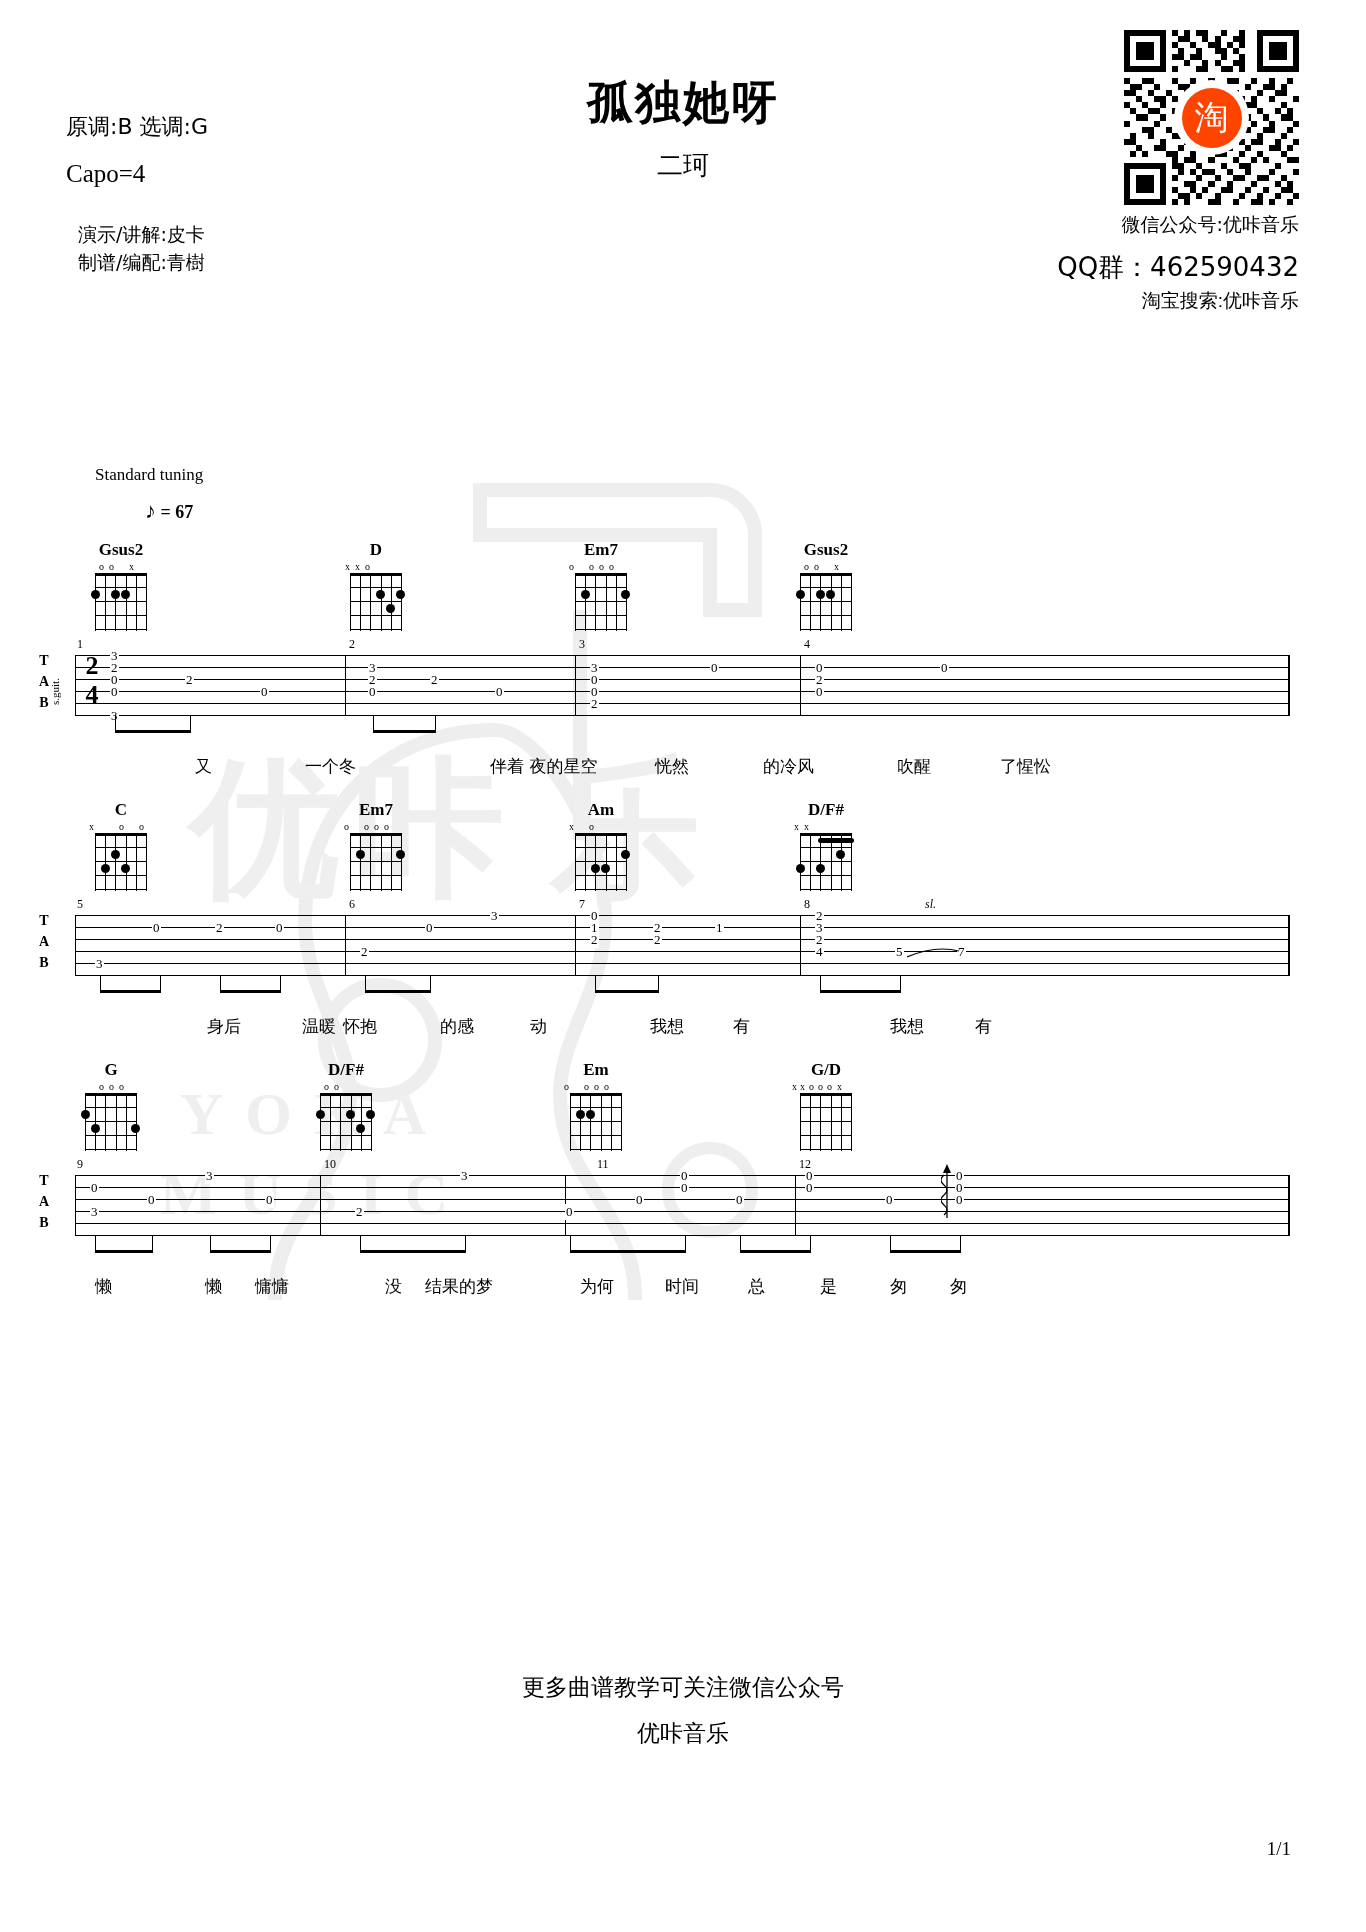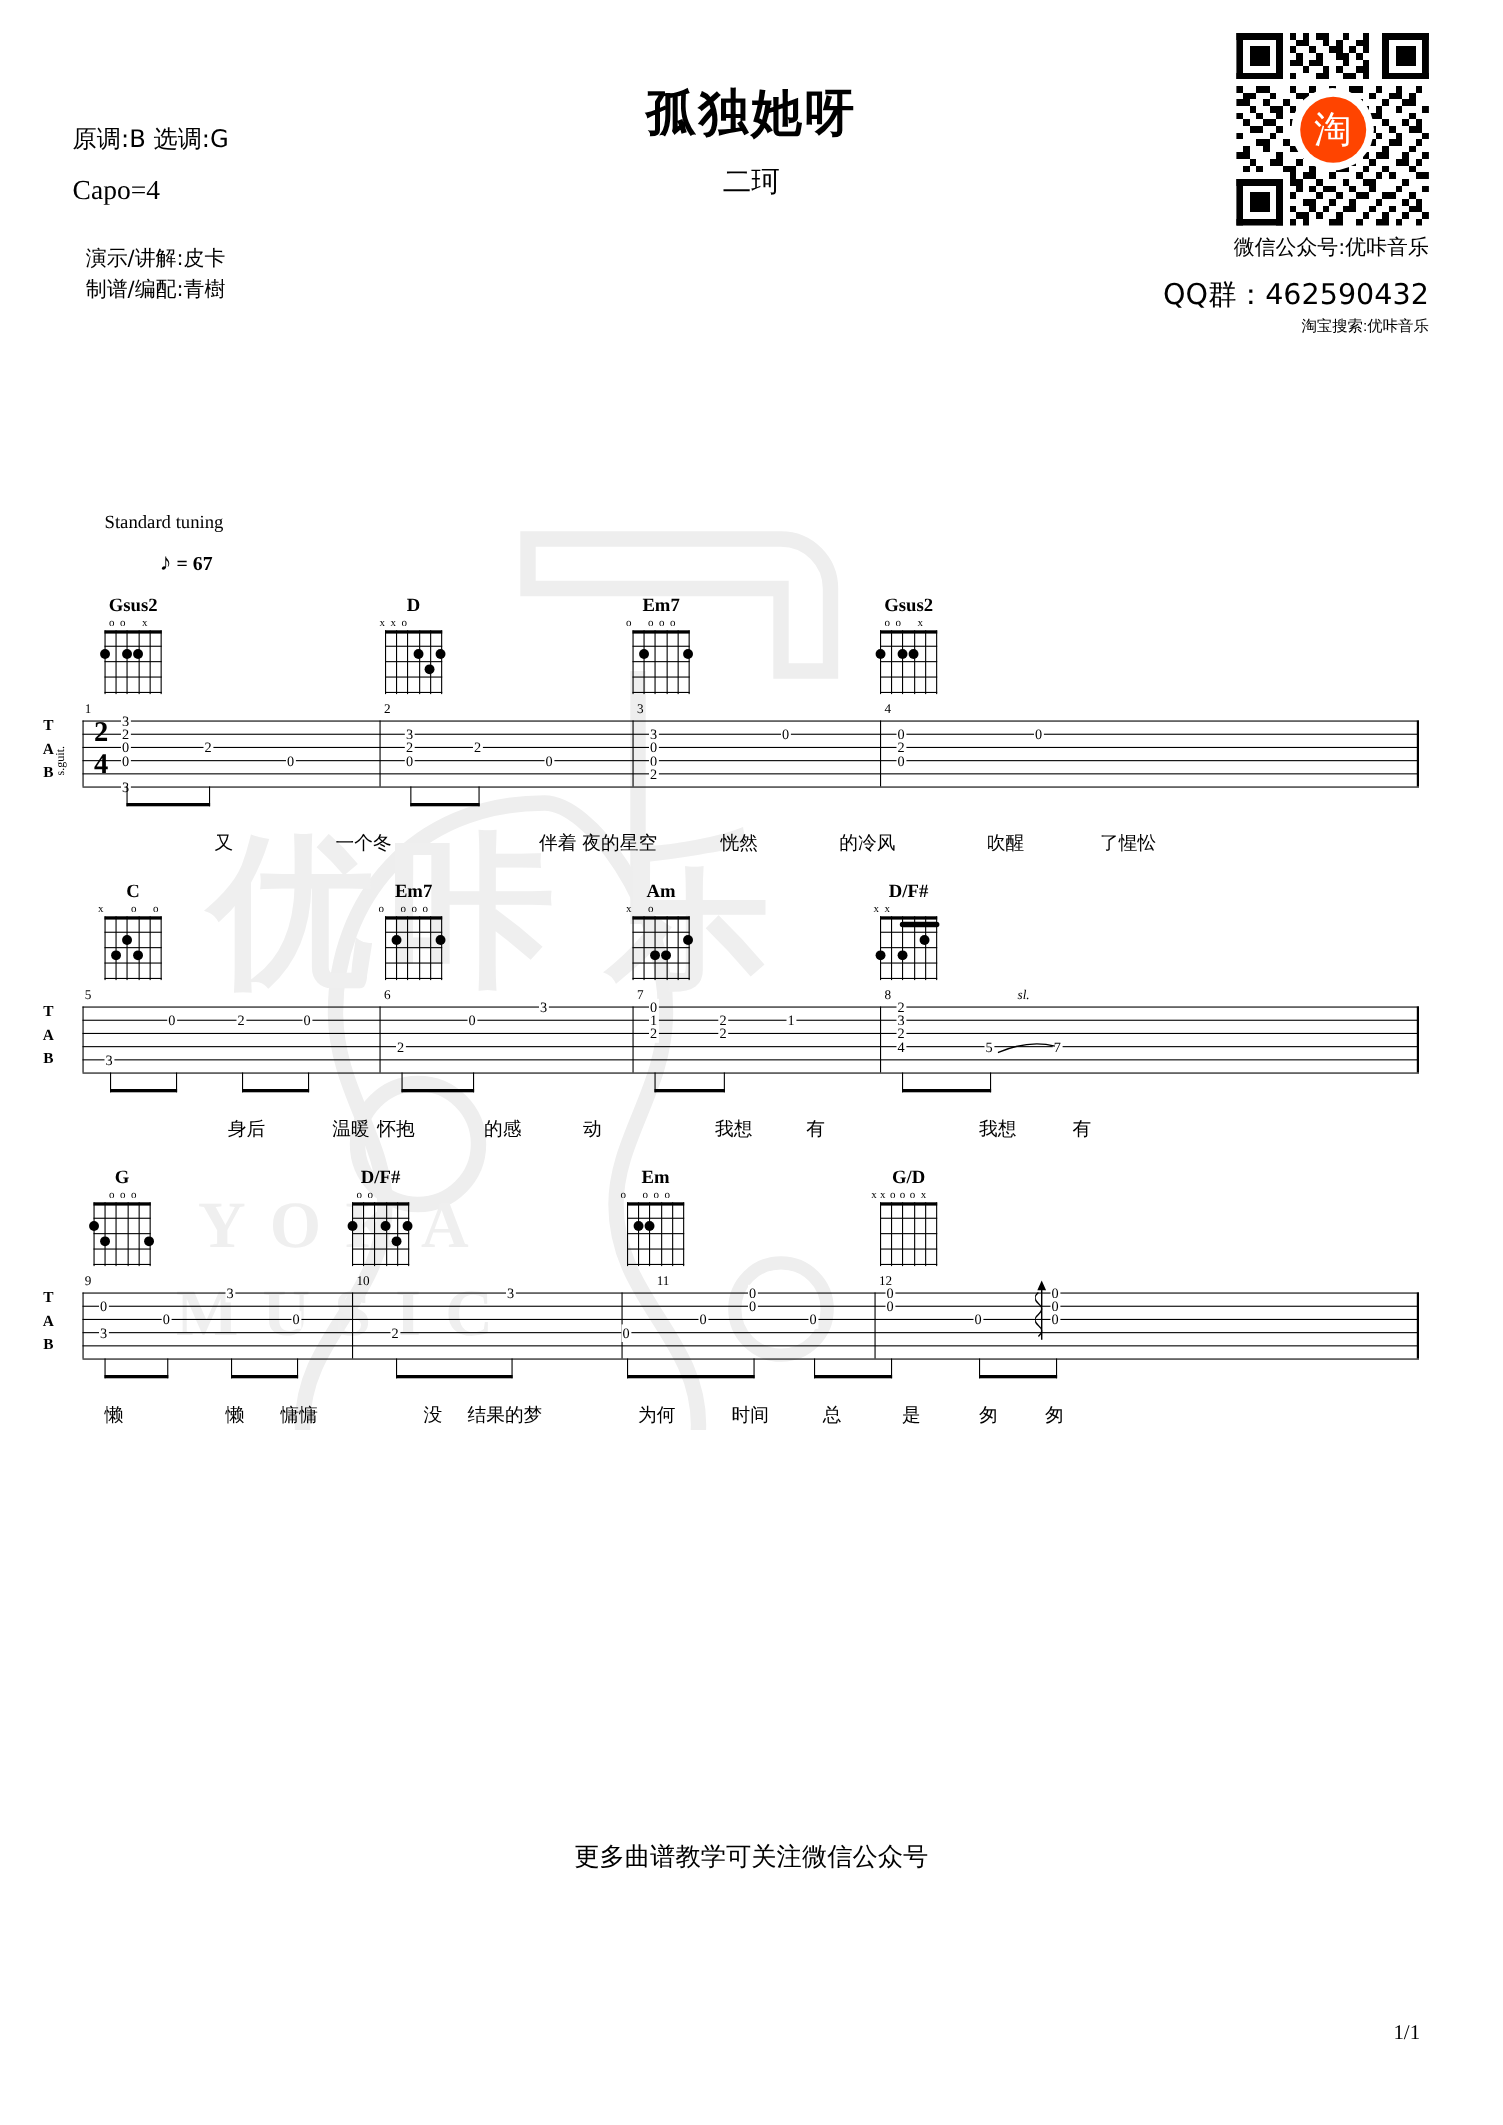--- a/index.html
+++ b/index.html
@@ -33,21 +33,21 @@
     font-size:26px;font-family:"DejaVu Sans",sans-serif;color:#000;
   }
   .keyinfo{position:absolute;left:66px;top:112px;font-size:22px;font-family:"DejaVu Sans",sans-serif;}
   .capo{position:absolute;left:66px;top:160px;font-size:25px;font-family:"Liberation Serif",serif;}
   .credit1{position:absolute;left:78px;top:222px;font-size:19px;font-family:"DejaVu Sans",sans-serif;}
   .credit2{position:absolute;left:78px;top:250px;font-size:19px;font-family:"DejaVu Sans",sans-serif;}
 
   .qr{position:absolute;right:67px;top:30px;width:175px;height:175px;}
   .wechat{position:absolute;right:67px;top:212px;font-size:19px;font-family:"DejaVu Sans",sans-serif;text-align:right;width:400px;}
   .qq{position:absolute;right:67px;top:250px;font-size:26px;font-family:"DejaVu Sans",sans-serif;text-align:right;width:400px;}
-  .taobao{position:absolute;right:67px;top:288px;font-size:14px;font-family:Liberation Sans, sans-serif;text-align:right;width:400px;}
+  .taobao{position:absolute;right:67px;top:288px;font-size:19px;font-family:Liberation Sans, sans-serif;text-align:right;width:400px;}
 
   .tuning{position:absolute;left:95px;top:465px;font-size:17px;font-family:"Liberation Serif",serif;font-style:normal;}
   .tempo{position:absolute;left:145px;top:498px;font-size:18px;font-weight:bold;font-family:"Liberation Serif",serif;}
   .tempo .note{font-size:22px;}
 
   
   .system{position:absolute;left:0;width:1366px;}
   .tabbox{position:absolute;left:75px;width:1215px;height:75px;}
   .tabbox .ln{position:absolute;left:0;width:1215px;height:1px;background:#000;}
   .tabbox .vbar{position:absolute;width:1px;background:#000;top:0;height:60px;}
@@ -847,15 +847,16 @@
     <div class="lyric" style="left:425px;top:215px;">结果的梦</div>
     <div class="lyric" style="left:580px;top:215px;">为何</div>
     <div class="lyric" style="left:665px;top:215px;">时间</div>
     <div class="lyric" style="left:748px;top:215px;">总</div>
     <div class="lyric" style="left:820px;top:215px;">是</div>
     <div class="lyric" style="left:890px;top:215px;">匆</div>
     <div class="lyric" style="left:950px;top:215px;">匆</div>
   </div>
 
   <div class="footer1">更多曲谱教学可关注微信公众号</div>
+  <div class="footer2">优咔音乐</div>
   <div class="pagenum">1/1</div>
 
 </div>
 
 </body></html>

